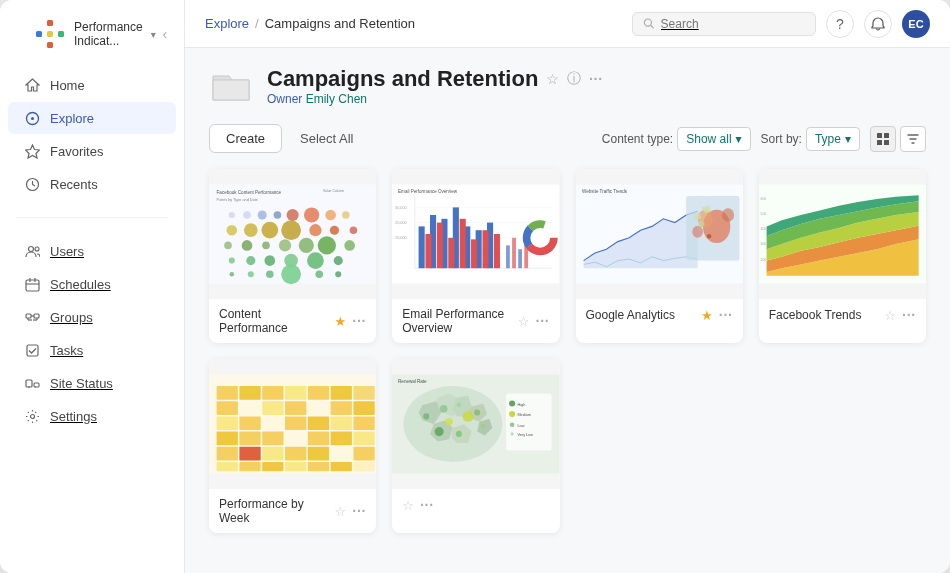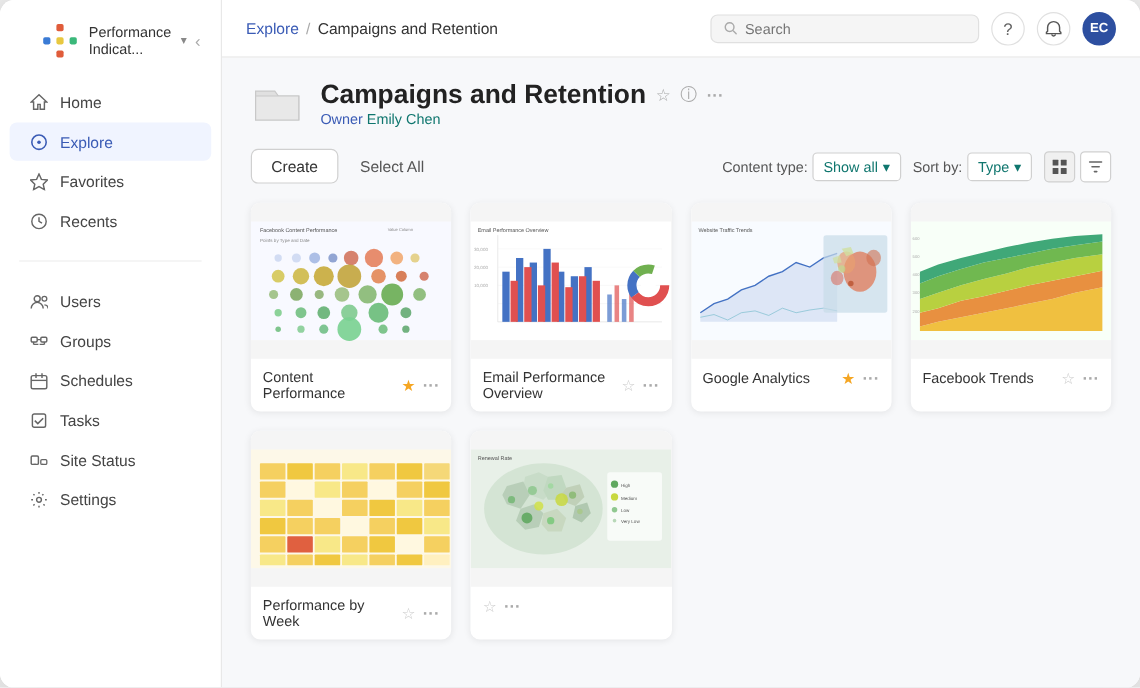--- a/index.html
+++ b/index.html
@@ -10,33 +10,33 @@
     .sidebar { width: 185px; background: #fff; border-right: 1px solid #e8e8e8; display: flex; flex-direction: column; padding: 0; flex-shrink: 0; }
     .sidebar-header { display: flex; align-items: center; justify-content: space-between; padding: 18px 14px 10px; margin-left: 20px; }
     .sidebar-title { font-size: 12px; color: #333; font-weight: 500; flex: 1; }
     .sidebar-chevron { font-size: 10px; color: #888; cursor: pointer; }
     .sidebar-collapse { width: 22px; height: 22px; display: flex; align-items: center; justify-content: center; cursor: pointer; color: #aaa; font-size: 14px; margin-left: 4px; }
     .sidebar-nav { padding: 8px 0; }
     .nav-item { display: flex; align-items: center; gap: 10px; padding: 8px 16px; cursor: pointer; font-size: 13px; color: #444; border-radius: 6px; margin: 1px 8px; }
     .nav-item.active { background: #f0f4ff; color: #3a5bb5; font-weight: 500; }
     .nav-icon { width: 16px; height: 16px; display: flex; align-items: center; justify-content: center; }
     .sidebar-divider { height: 1px; background: #efefef; margin: 8px 16px; }
-    .sidebar-section { padding: 8px 0; }
+    .sidebar-section { padding: 8px 0; text-decoration: underline; }
 
     
     .main { flex: 1; display: flex; flex-direction: column; background: #f7f8fa; overflow: hidden; }
 
     
     .topbar { background: #fff; border-bottom: 1px solid #e8e8e8; padding: 8px 20px; display: flex; align-items: center; justify-content: space-between; height: 48px; }
     .breadcrumb { display: flex; align-items: center; gap: 6px; font-size: 13px; color: #666; }
     .breadcrumb-link { color: #3a5bb5; cursor: pointer; }
     .breadcrumb-sep { color: #aaa; }
     .breadcrumb-current { color: #333; }
     .topbar-right { display: flex; align-items: center; gap: 10px; }
-    .search-box { display: flex; align-items: center; background: #f5f5f5; border: 1px solid #e0e0e0; border-radius: 6px; padding: 4px 10px; width: 224px; gap: 6px; }
+    .search-box { display: flex; align-items: center; background: #f5f5f5; border: 1px solid #e0e0e0; border-radius: 6px; padding: 4px 10px; width: 184px; gap: 6px; text-decoration: underline; }
     .search-box input { border: none; background: transparent; font-size: 12px; color: #555; outline: none; width: 100%; }
     .topbar-icon { width: 28px; height: 28px; border-radius: 50%; display: flex; align-items: center; justify-content: center; cursor: pointer; color: #666; font-size: 14px; border: 1px solid #e0e0e0; }
     .avatar { width: 28px; height: 28px; border-radius: 50%; background: #2d4fa0; color: #fff; display: flex; align-items: center; justify-content: center; font-size: 11px; font-weight: 600; cursor: pointer; }
 
     
     .content { flex: 1; padding: 16px 24px; overflow-y: auto; }
     .page-header { display: flex; align-items: center; gap: 14px; margin-bottom: 16px; }
     .folder-icon { width: 44px; height: 44px; display: flex; align-items: center; justify-content: center; }
     .page-title-block { display: flex; flex-direction: column; }
     .page-title-row { display: flex; align-items: center; gap: 8px; }
@@ -140,40 +140,40 @@
               <path d="M1 13c0-2.8 2.2-5 5-5s5 2.2 5 5" fill="none" stroke="#666" stroke-width="1.2"></path>
               <circle cx="12" cy="5" r="2" fill="none" stroke="#666" stroke-width="1.1"></circle>
               <path d="M12 10c1.8 0 3 1.2 3 3" fill="none" stroke="#666" stroke-width="1.1"></path>
             </svg>
         </span>
         <span>Users</span>
       </div>
       <div class="nav-item">
         <span class="nav-icon">
           <svg width="15" height="15" viewBox="0 0 15 15">
+              <rect x="1" y="3" width="13" height="11" rx="1.5" fill="none" stroke="#666" stroke-width="1.2"></rect>
+              <path d="M1 7h13" stroke="#666" stroke-width="1.1"></path>
+              <path d="M5 1v4M10 1v4" stroke="#666" stroke-width="1.2"></path>
+            </svg>
+        </span>
+        <span>Schedules</span>
+      </div>
+      <div class="nav-item">
+        <span class="nav-icon">
+          <svg width="15" height="15" viewBox="0 0 15 15">
               <rect x="1" y="4" width="5" height="4" rx="1" fill="none" stroke="#666" stroke-width="1.2"></rect>
               <rect x="9" y="4" width="5" height="4" rx="1" fill="none" stroke="#666" stroke-width="1.2"></rect>
               <path d="M6 6h3" stroke="#666" stroke-width="1.2"></path>
               <path d="M3 8v2" stroke="#666" stroke-width="1.2"></path>
               <path d="M12 8v2" stroke="#666" stroke-width="1.2"></path>
               <path d="M3 10h4" stroke="#666" stroke-width="1.2"></path>
               <path d="M8 10h4" stroke="#666" stroke-width="1.2"></path>
             </svg>
         </span>
         <span>Groups</span>
-      </div>
-      <div class="nav-item">
-        <span class="nav-icon">
-          <svg width="15" height="15" viewBox="0 0 15 15">
-              <rect x="1" y="3" width="13" height="11" rx="1.5" fill="none" stroke="#666" stroke-width="1.2"></rect>
-              <path d="M1 7h13" stroke="#666" stroke-width="1.1"></path>
-              <path d="M5 1v4M10 1v4" stroke="#666" stroke-width="1.2"></path>
-            </svg>
-        </span>
-        <span>Schedules</span>
       </div>
       <div class="nav-item">
         <span class="nav-icon">
           <svg width="15" height="15" viewBox="0 0 15 15">
               <rect x="2" y="2" width="11" height="11" rx="1.5" fill="none" stroke="#666" stroke-width="1.2"></rect>
               <path d="M4 7.5l2.5 2.5 4.5-4.5" fill="none" stroke="#666" stroke-width="1.3"></path>
             </svg>
         </span>
         <span>Tasks</span>
       </div>

